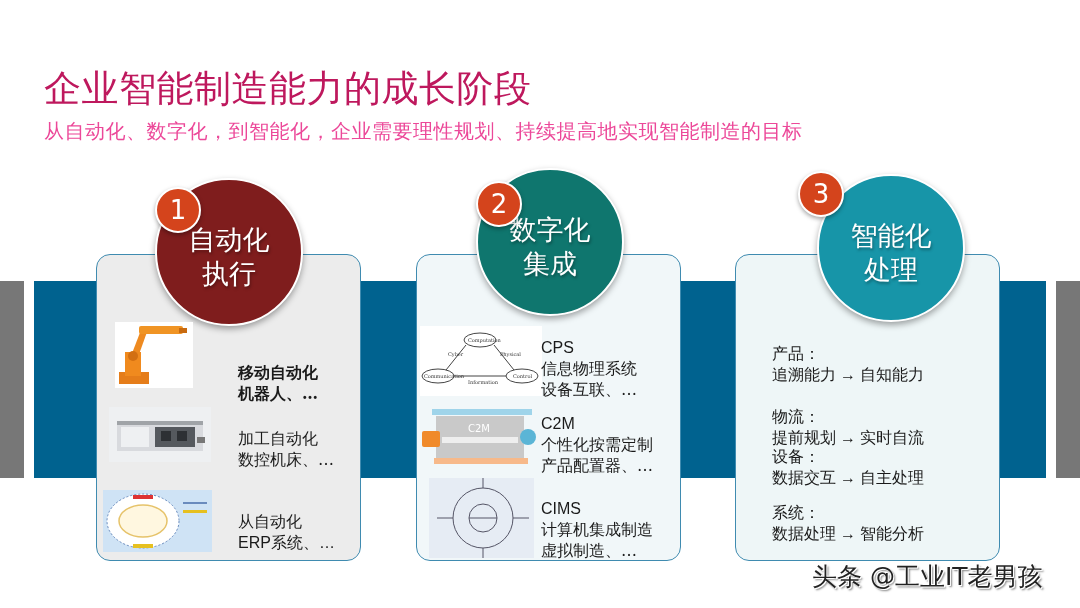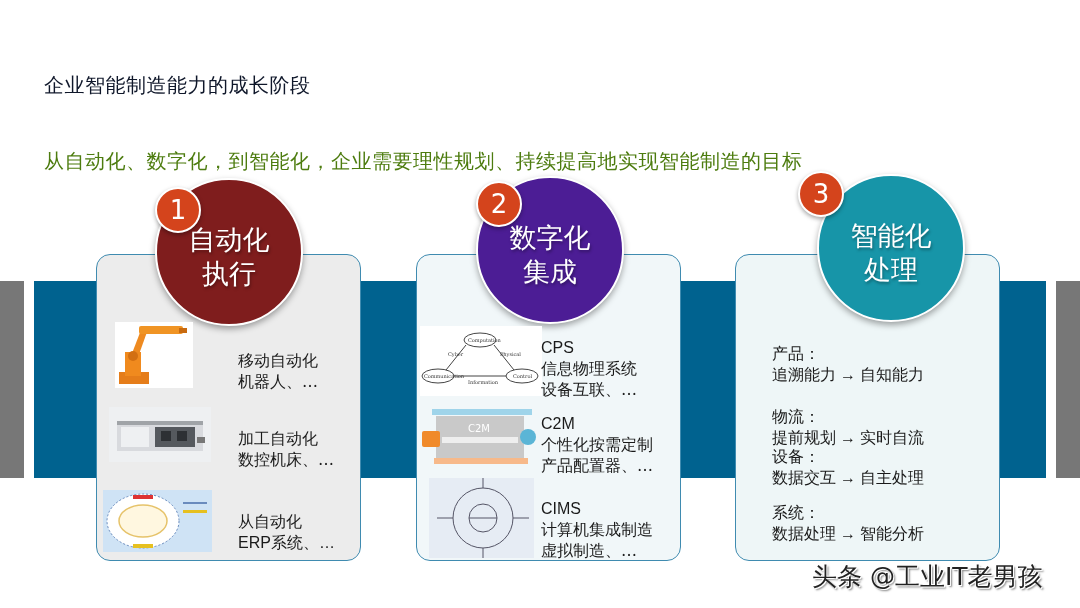--- a/index.html
+++ b/index.html
@@ -1,35 +1,35 @@
 <!DOCTYPE html>
 <html><head>
 <meta charset="utf-8">
 <style>
   * { box-sizing: border-box; margin: 0; padding: 0; }
   html, body { width: 1080px; height: 608px; background: #ffffff; overflow: hidden; }
   body { position: relative; font-family: "DejaVu Sans", "Liberation Sans", sans-serif; color: #1a1a1a; }
 
-  .title { position: absolute; left: 44px; top: 72px; font-size: 20px; font-family: "DejaVu Serif", "Liberation Serif", serif; color: #0f172a; letter-spacing: 0.5px; }
-  .subtitle { position: absolute; left: 44px; top: 118px; font-size: 20px; font-family: "DejaVu Serif", "Liberation Serif", serif; color: #4d7c0f; letter-spacing: 0.5px; margin-top: 30px; }
+  .title { position: absolute; left: 44px; top: 64px; font-size: 37px; font-family: "DejaVu Serif", "Liberation Serif", serif; color: #be185d; letter-spacing: 0.5px; }
+  .subtitle { position: absolute; left: 44px; top: 118px; font-size: 20px; font-family: "DejaVu Serif", "Liberation Serif", serif; color: #ec4899; letter-spacing: 0.5px; }
 
   .side-bar { position: absolute; top: 281px; height: 197px; background: #777777; }
   .side-bar.left { left: 0; width: 24px; }
   .side-bar.right { left: 1056px; width: 24px; }
   .band { position: absolute; left: 34px; top: 281px; width: 1012px; height: 197px; background: #00628f; }
 
   .card { position: absolute; top: 254px; width: 265px; height: 307px; border: 1.5px solid #3f8bb0; border-radius: 14px; }
   .card.c1 { left: 96px; background: #ececec; }
   .card.c2 { left: 416px; background: #f1f7f9; }
   .card.c3 { left: 735px; background: #eef6f7; }
 
   .circle { position: absolute; width: 148px; height: 148px; border-radius: 50%; border: 2px solid #ffffff;
             box-shadow: 0 3px 6px rgba(0,0,0,0.35); display: flex; flex-direction: column; align-items: center; justify-content: center; color: #fff; font-size: 27px; line-height: 34px; text-shadow: 1px 2px 3px rgba(0,0,0,0.35); padding-top: 10px; }
   .circle.s1 { left: 155px; top: 178px; background: #7f1d1d; }
-  .circle.s2 { left: 476px; top: 176px; background: #4c1d95; }
+  .circle.s2 { left: 476px; top: 168px; background: #0f766e; }
   .circle.s3 { left: 817px; top: 174px; background: #1795a8; }
 
   .badge { position: absolute; width: 46px; height: 46px; border-radius: 50%; background: #d4441c; border: 2px solid #ffffff; box-shadow: 0 2px 4px rgba(0,0,0,0.35); color: #fff; font-size: 26px; display: flex; align-items: center; justify-content: center; font-family: "DejaVu Sans", sans-serif; }
   .badge.b1 { left: 155px; top: 187px; }
   .badge.b2 { left: 476px; top: 181px; }
   .badge.b3 { left: 798px; top: 171px; }
 
   .thumb { position: absolute; background: #fff; overflow: hidden; }
   .item-text { position: absolute; font-size: 16px; line-height: 21px; color: #1a1a1a; font-family: "DejaVu Serif", "Liberation Serif", serif; }
   .item-text .en { font-family: "Liberation Sans", "DejaVu Sans", sans-serif; }
@@ -94,21 +94,21 @@
   <svg width="109" height="62" viewBox="0 0 109 62">
     <ellipse cx="40" cy="31" rx="36" ry="27" fill="#ffffff" stroke="#6a8bbd" stroke-dasharray="2,2"></ellipse>
     <ellipse cx="40" cy="31" rx="24" ry="16" fill="#fff7e0" stroke="#e6c36a" stroke-width="1.5"></ellipse>
     <rect x="30" y="5" width="20" height="4" fill="#d33"></rect>
     <rect x="30" y="54" width="20" height="4" fill="#e6c020"></rect>
     <rect x="80" y="20" width="24" height="3" fill="#e6c020"></rect>
     <rect x="80" y="12" width="24" height="2" fill="#6a8bbd"></rect>
   </svg>
 </div>
 
-<div class="item-text" style="left:238px;top:350px;">
+<div class="item-text" style="left:238px;top:362px;font-weight:bold;">
   <div>移动自动化</div>
   <div>机器人、…</div>
 </div>
 <div class="item-text" style="left:238px;top:428px;">
   <div>加工自动化</div>
   <div>数控机床、…</div>
 </div>
 <div class="item-text" style="left:238px;top:511px;">
   <div>从自动化</div>
   <div class="en">ERP系统、…</div>

